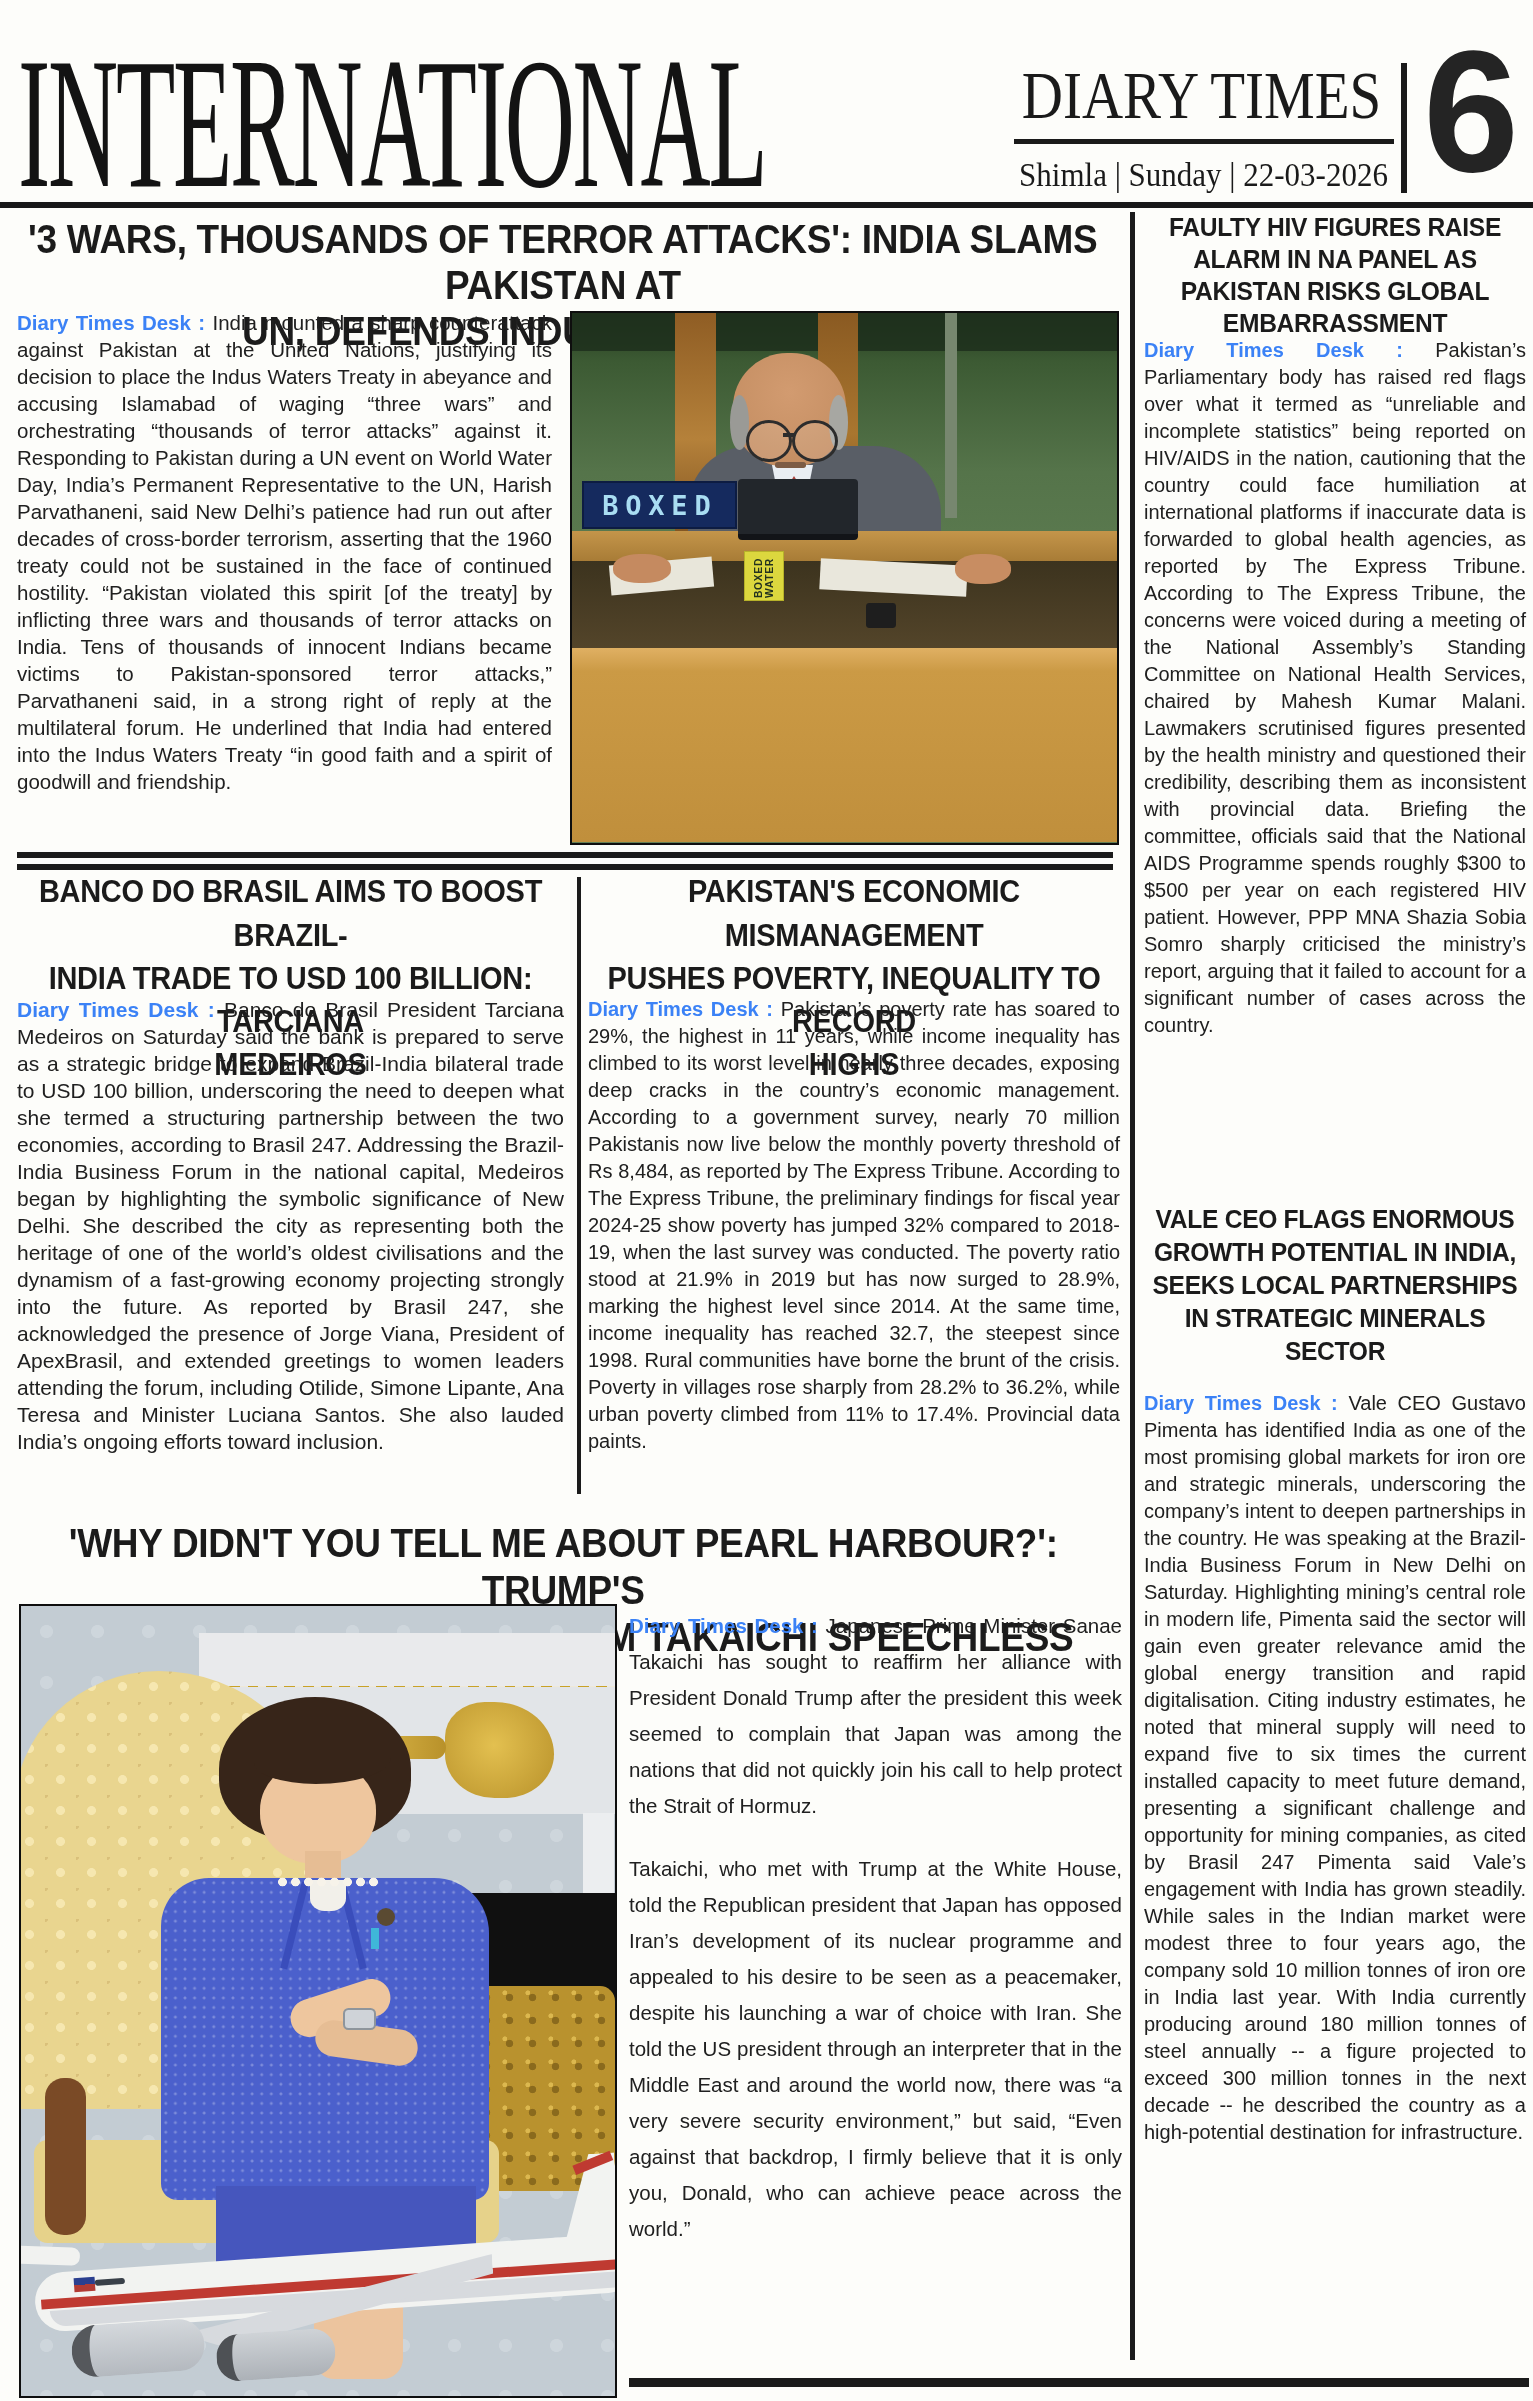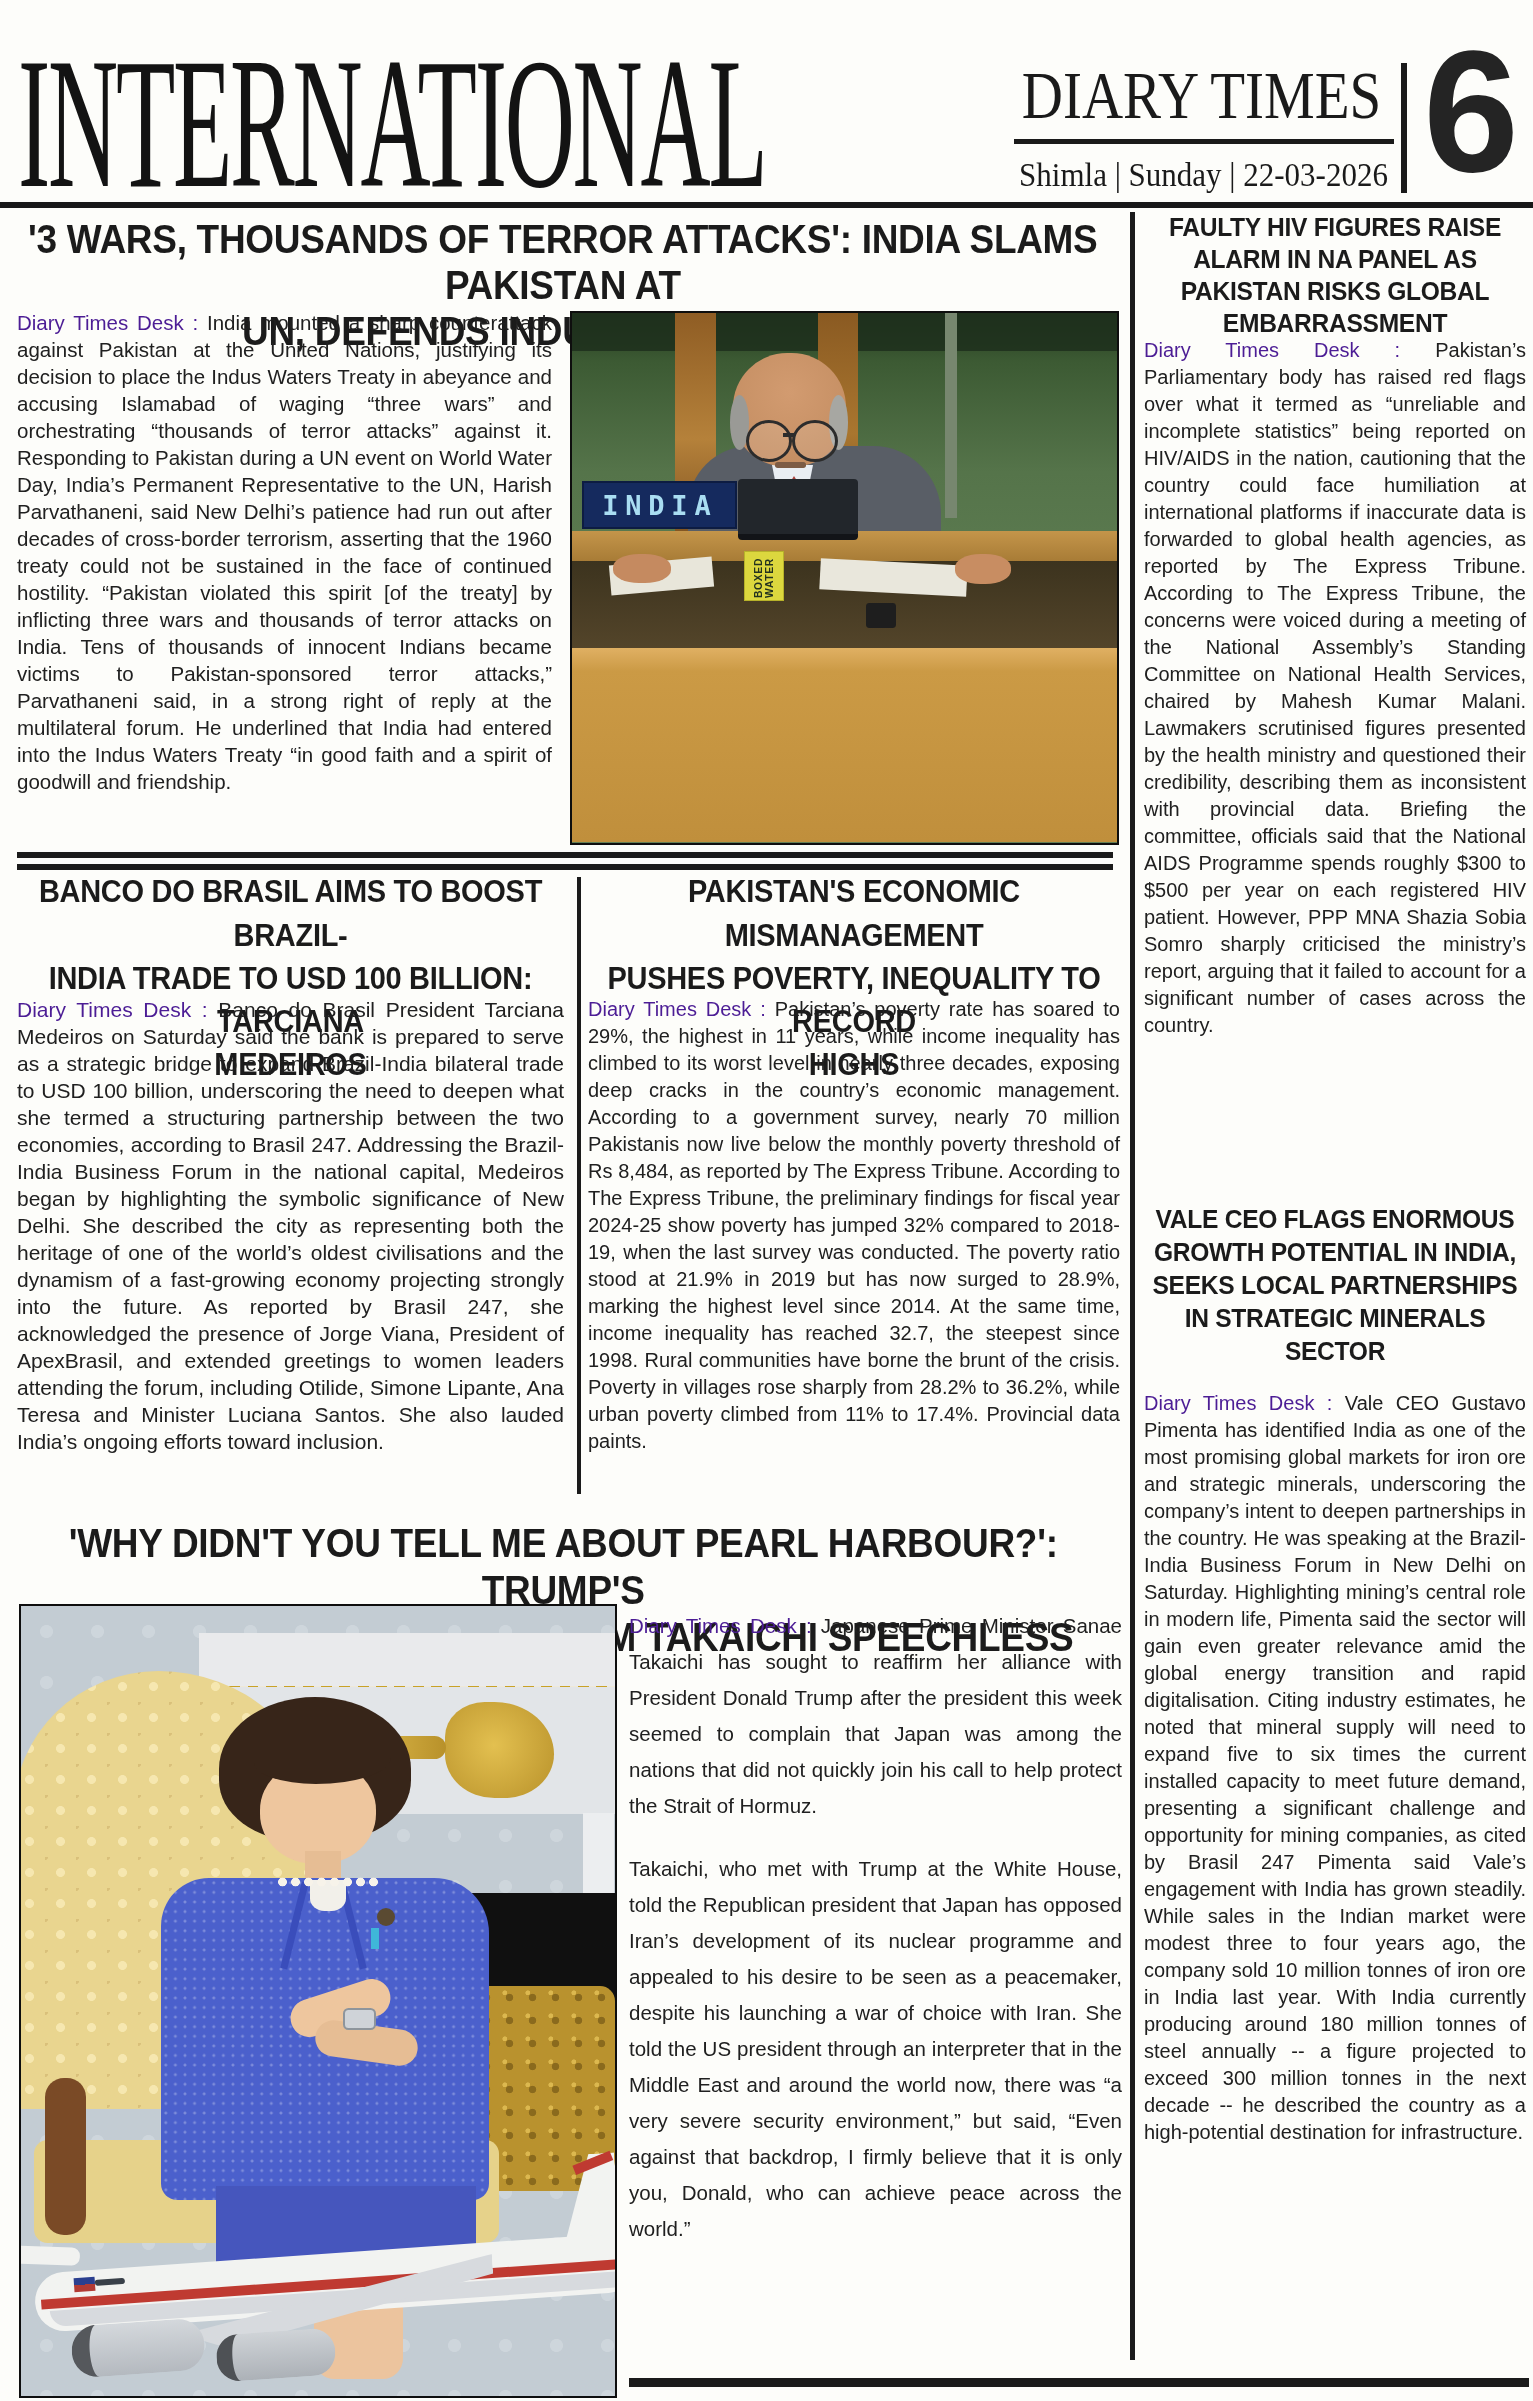--- a/index.html
+++ b/index.html
@@ -29,21 +29,21 @@
   #h-main{left:10.3px;top:216px;width:1105px;font-size:37px;line-height:41px;transform:scaleY(1.12);}
   #h-banco{left:17px;top:870px;width:547px;font-size:29px;line-height:40px;transform:scaleY(1.08);}
   #h-econ{left:588px;top:870px;width:532px;font-size:29px;line-height:40px;transform:scaleY(1.08);}
   #h-hiv{left:1145px;top:212px;width:380px;font-size:24.6px;line-height:30px;transform:scaleY(1.06);}
   #h-vale{left:1145px;top:1203px;width:380px;font-size:24.6px;line-height:31px;transform:scaleY(1.06);}
   #h-trump{left:8.2px;top:1520px;width:1110px;font-size:37px;line-height:42px;transform:scaleY(1.12);}
   
   .art-body{position:absolute;text-align:justify;color:#202020;}
   .art-body p{margin:0 0 27px 0;}
   .art-body p:last-child{margin-bottom:0;}
-  .byline{font-weight:normal;color:#4c1d95;}
+  .byline{font-weight:bold;color:#3b82f6;}
   #b-main{left:17px;top:309px;width:535px;font-size:20.5px;line-height:27px;}
   #b-banco{left:17px;top:996px;width:547px;font-size:21px;line-height:27px;}
   #b-econ{left:588px;top:996px;width:532px;font-size:20px;line-height:27px;}
   #b-hiv{left:1144px;top:337px;width:382px;font-size:20px;line-height:27px;}
   #b-vale{left:1144px;top:1390px;width:382px;font-size:20px;line-height:27px;}
   #b-trump{left:629px;top:1608px;width:493px;font-size:20.5px;line-height:36px;}
   
   .photo{position:absolute;border:2.1px solid #0e0e0e;overflow:hidden;}
   .ab{position:absolute;}
   
@@ -172,21 +172,21 @@
     <div class="ab un-hairL"></div>
     <div class="ab un-hairR"></div>
     <div class="ab un-glassL"></div>
     <div class="ab un-glassR"></div>
     <div class="ab un-bridge"></div>
     <div class="ab un-mustache"></div>
     <div class="ab un-rail"></div>
     <div class="ab un-shadow"></div>
     <div class="ab un-monitor"></div>
     <div class="ab un-plate">
-      <span>INDIA</span>
+      <span>BOXED</span>
     </div>
     <div class="ab un-paper1"></div>
     <div class="ab un-paper2"></div>
     <div class="ab un-handL"></div>
     <div class="ab un-handR"></div>
     <div class="ab un-device"></div>
     <div class="ab un-carton">
       <span>BOXED WATER</span>
     </div>
     <div class="ab un-desk"></div>

